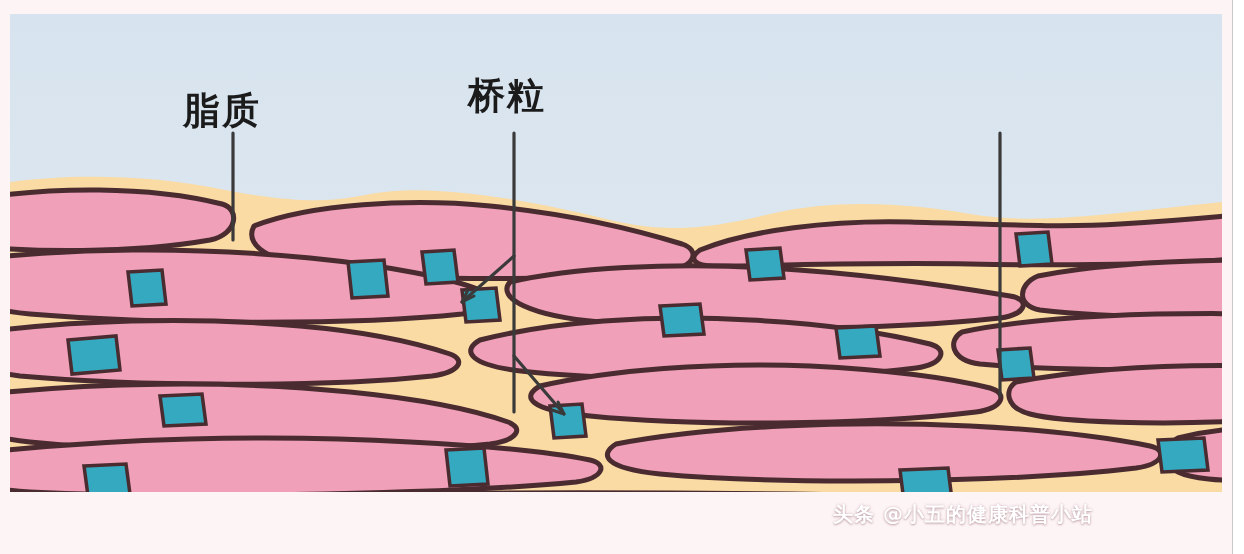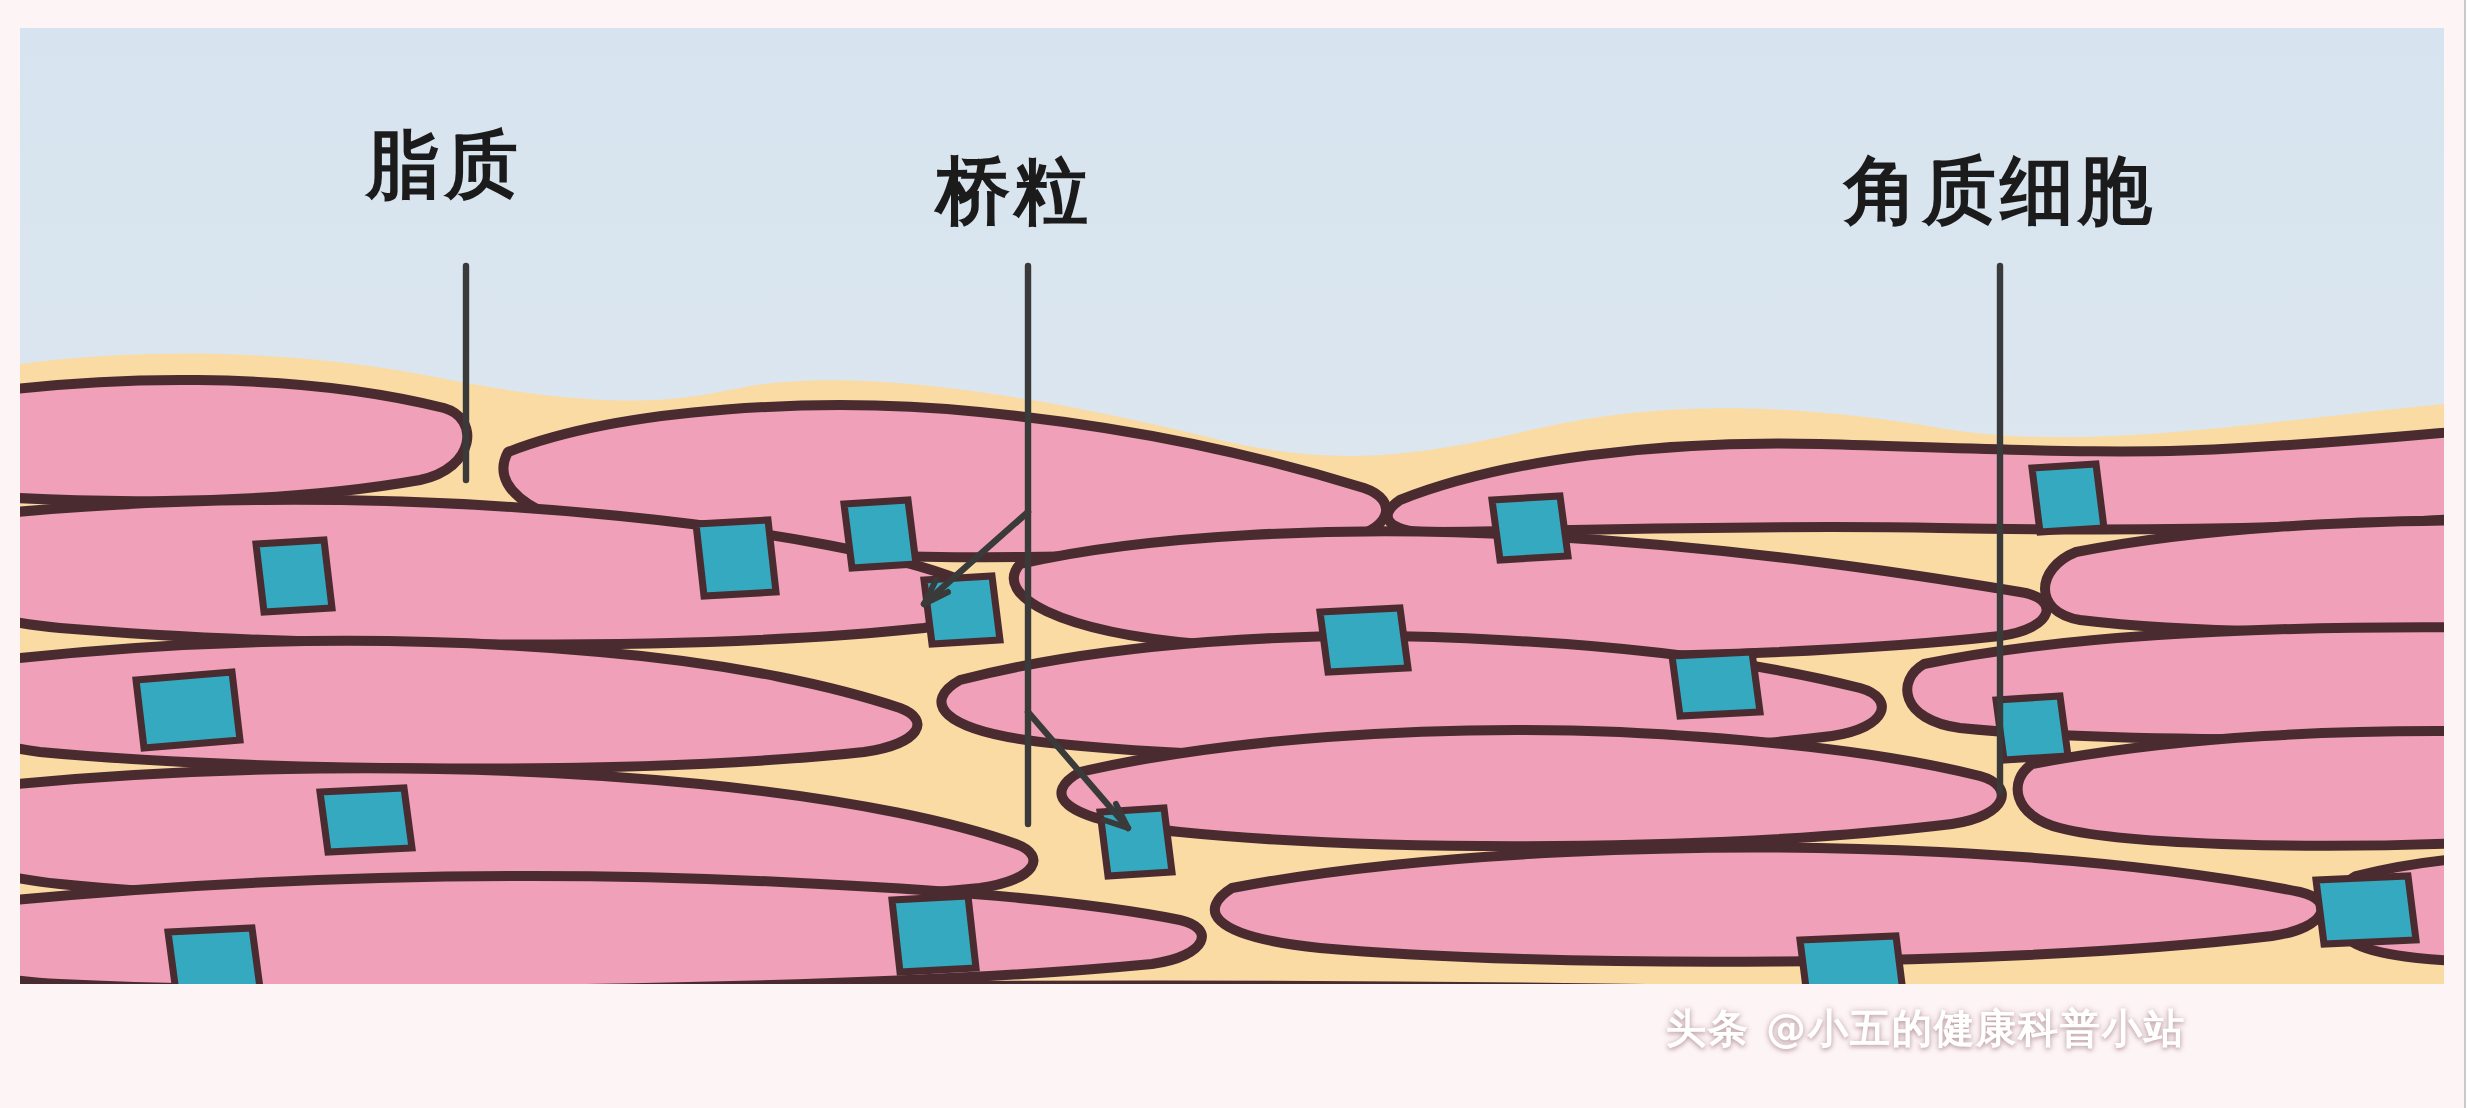--- a/index.html
+++ b/index.html
@@ -34,21 +34,21 @@
   .fig-label{
     position:absolute;
     color:#1b1b1b;
     font-size:37px;
     font-weight:bold;
     letter-spacing:2px;
     line-height:1;
     white-space:nowrap;
     font-family:"DejaVu Sans","Liberation Sans",sans-serif;
   }
-  .label-lipid{left:183px;top:64px;}
+  .label-lipid{left:183px;top:92px;}
   .label-desmosome{left:456px;top:77px;margin-left:12px;}
   .label-corneocyte{left:922px;top:77px;}
   .watermark{
     position:absolute;left:833px;top:501px;
     font-size:20px;
     font-weight:bold;
     color:#ffffff;
     letter-spacing:1px;
     white-space:nowrap;
     text-shadow:0 1px 2px rgba(160,120,130,.55), 0 0 3px rgba(170,130,140,.45);
@@ -150,20 +150,19 @@
           <path d="M452,288 L464,282 M452,288 L458,276" stroke-width="3"></path>
           <path d="M554,400 L542,396 M554,400 L548,388" stroke-width="3"></path>
         </g>
       </g>
     </svg>
   </div>
 
   <div class="labels">
     <div class="fig-label label-lipid">脂质</div>
     <div class="fig-label label-desmosome">桥粒</div>
-    <div class="fig-label label-corneocyte">角质细胞</div>
   </div>
 
   <div class="watermark">头条 @小五的健康科普小站</div>
 
   <div class="page-divider"></div>
   <div class="right-margin"></div>
 </div>
 
 </body></html>

